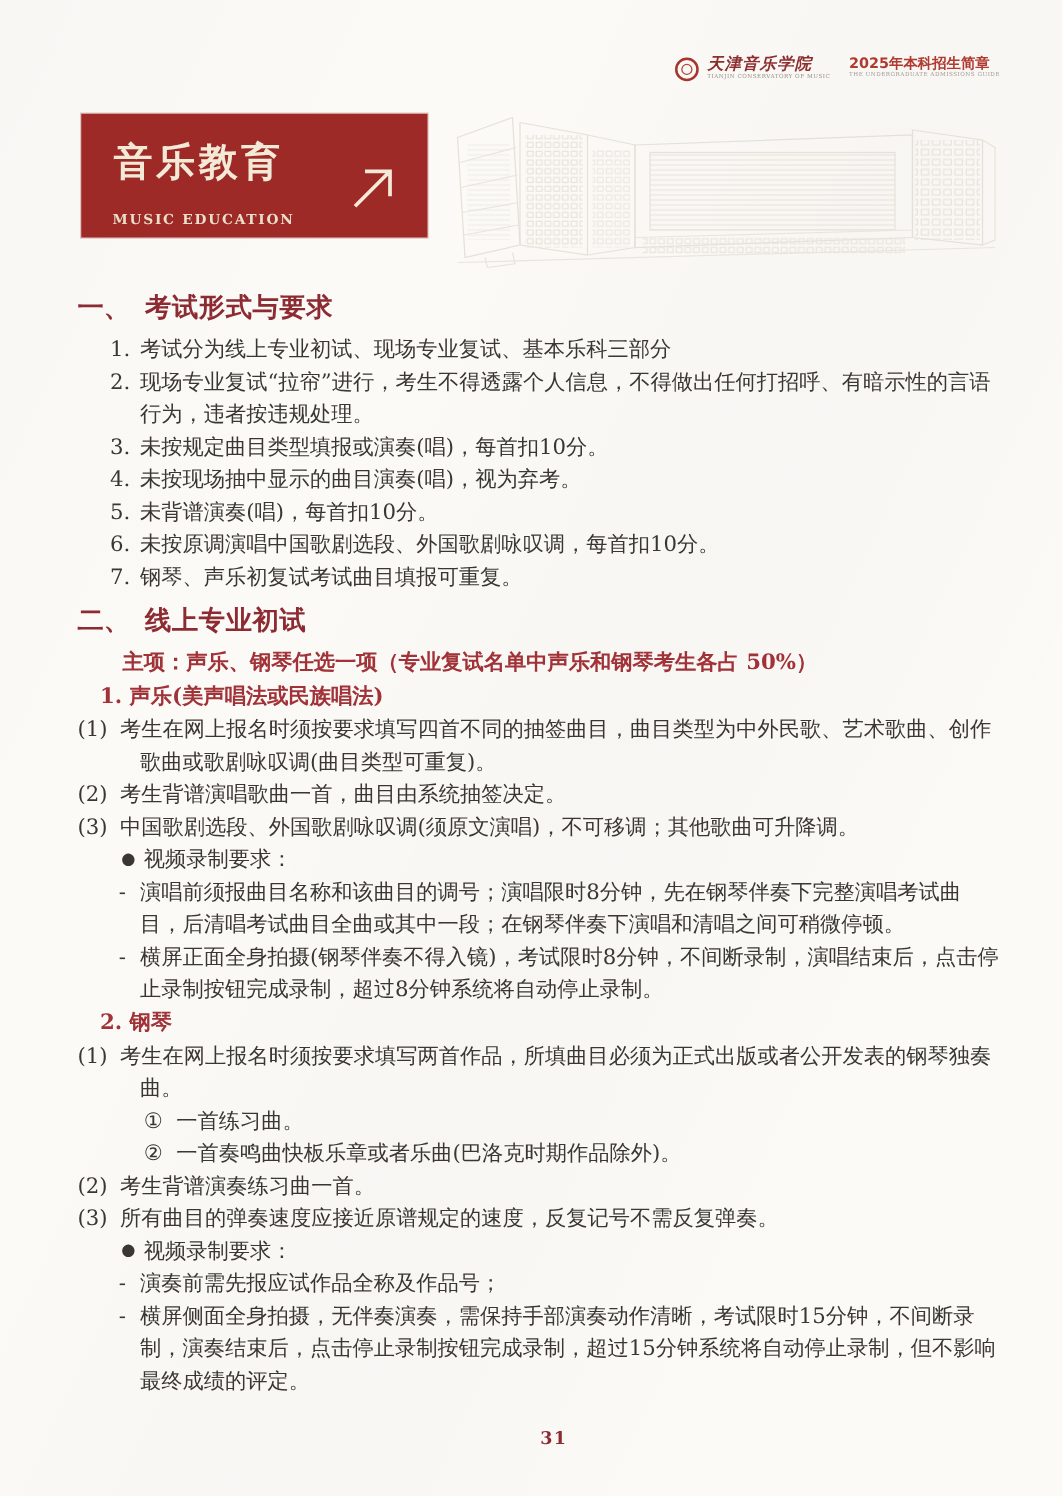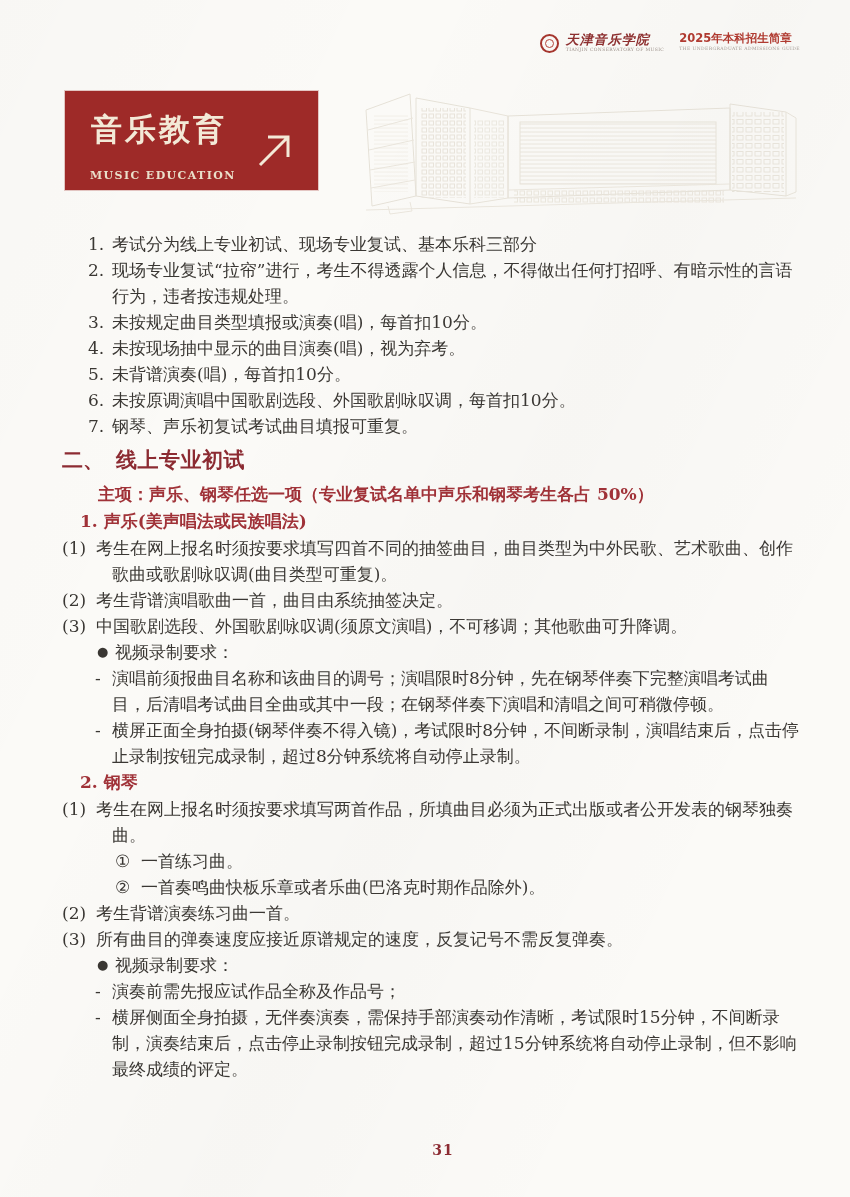--- a/index.html
+++ b/index.html
@@ -8,21 +8,21 @@
     width:850px;height:1197px;
     background:
       linear-gradient(115deg, rgba(0,0,0,0.012) 0%, rgba(0,0,0,0) 30%, rgba(0,0,0,0.015) 55%, rgba(0,0,0,0) 80%),
       #fbfaf7;
     overflow:hidden;
     font-family:"DejaVu Serif","Liberation Serif",serif;
   }
 
   
   .brand{
-    position:absolute;top:33px;right:50px;
+    position:absolute;top:45px;right:50px;
     display:flex;align-items:flex-start;gap:7px;
   }
   .logo{
     width:19px;height:19px;border-radius:50%;
     border:2px solid #a5352d;box-sizing:border-box;
     position:relative;flex:0 0 auto;margin-top:1px;
   }
   .logo::after{
     content:"";position:absolute;left:3px;top:3px;right:3px;bottom:3px;
     border-radius:50%;border:1px solid #b5463c;
@@ -42,21 +42,21 @@
   }
   .guide-title-en{
     font-size:4.5px;color:#a39a93;letter-spacing:.4px;margin-top:2.5px;white-space:nowrap;
   }
 
   
   .watermark{position:absolute;left:358px;top:78px;width:442px;height:142px;opacity:.85;}
 
   
   .banner{
-    position:absolute;left:65px;top:91px;width:253px;height:99px;
+    position:absolute;left:65px;top:91px;width:277px;height:99px;
     background:#9e2a28;
     box-shadow:0 0 0 1px rgba(158,42,40,.25);
   }
   .banner-title{
     position:absolute;left:26px;top:18px;
     font-size:31px;font-weight:bold;color:#f3e9d7;letter-spacing:3px;
   }
   .banner-subtitle{
     position:absolute;left:25px;top:78px;
     font-size:11px;font-weight:bold;color:#eadfca;letter-spacing:1.4px;
@@ -162,20 +162,21 @@
   <div class="banner">
     <div class="banner-title">音乐教育</div>
     <div class="banner-subtitle">MUSIC EDUCATION</div>
     <svg class="banner-arrow" viewBox="0 0 42 42" xmlns="http://www.w3.org/2000/svg">
       <path d="M6 36 L34 8 M14 8 L34 8 L34 28" stroke="#f3e9d7" stroke-width="3" fill="none"></path>
     </svg>
   </div>
 
   <main class="content">
       <section class="sec1">
+        <div class="blk h1"><span class="mk">一、</span><span class="tx">考试形式与要求</span></div>
         <div class="blk num"><span class="mk">1.</span><span class="tx">考试分为线上专业初试、现场专业复试、基本乐科三部分</span></div>
         <div class="blk num"><span class="mk">2.</span><span class="tx">现场专业复试“拉帘”进行，考生不得透露个人信息，不得做出任何打招呼、有暗示性的言语行为，违者按违规处理。</span></div>
         <div class="blk num"><span class="mk">3.</span><span class="tx">未按规定曲目类型填报或演奏(唱)，每首扣10分。</span></div>
         <div class="blk num"><span class="mk">4.</span><span class="tx">未按现场抽中显示的曲目演奏(唱)，视为弃考。</span></div>
         <div class="blk num"><span class="mk">5.</span><span class="tx">未背谱演奏(唱)，每首扣10分。</span></div>
         <div class="blk num"><span class="mk">6.</span><span class="tx">未按原调演唱中国歌剧选段、外国歌剧咏叹调，每首扣10分。</span></div>
         <div class="blk num"><span class="mk">7.</span><span class="tx">钢琴、声乐初复试考试曲目填报可重复。</span></div>
       </section>
       <section class="sec2">
         <div class="blk h1"><span class="mk">二、</span><span class="tx">线上专业初试</span></div>

